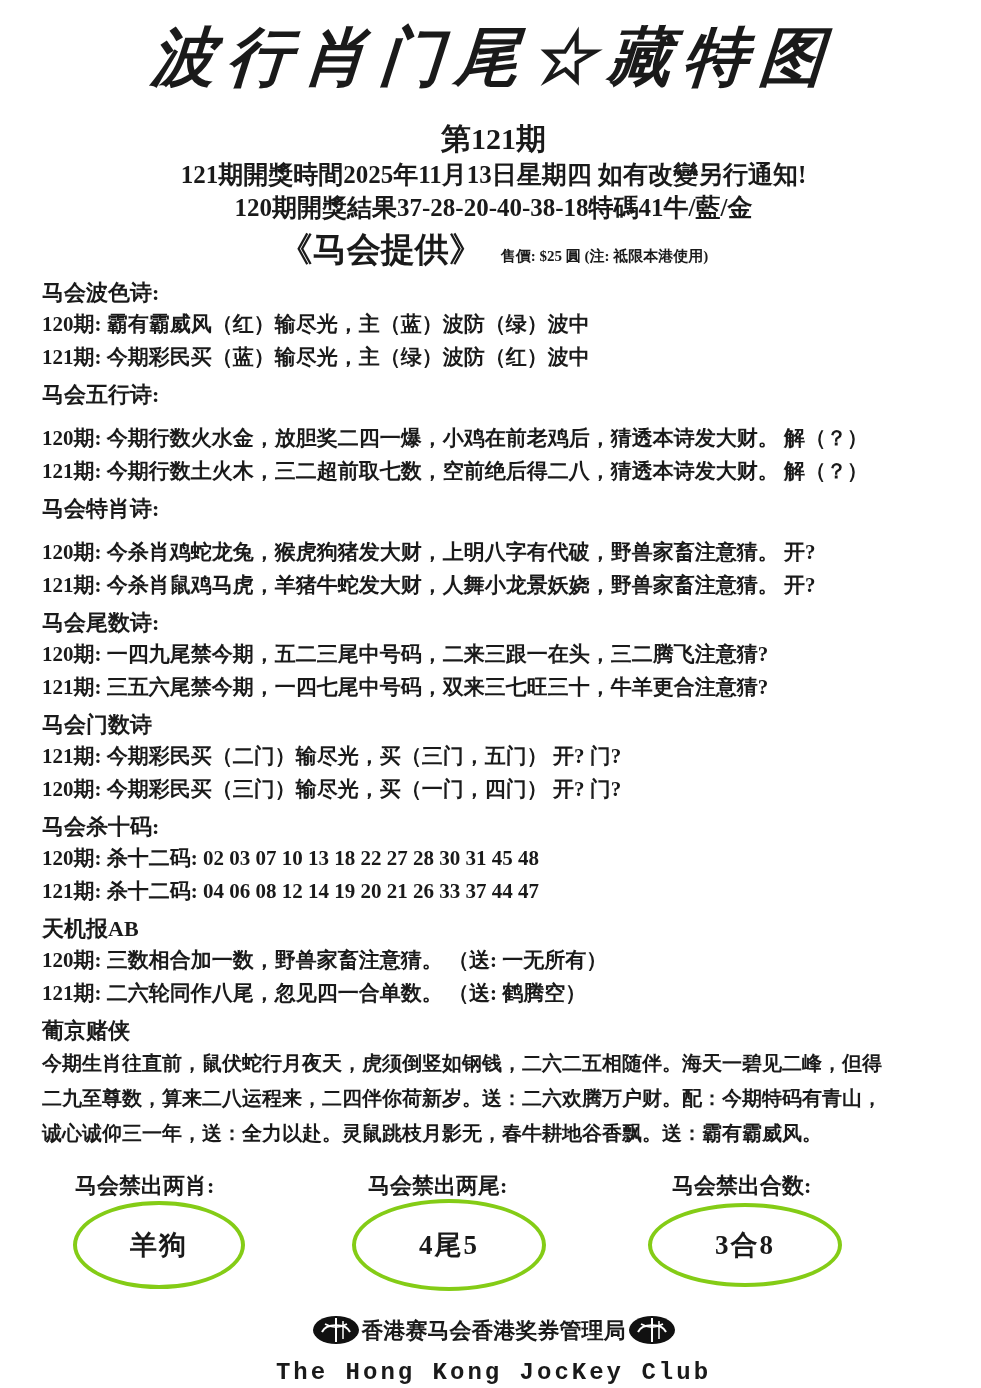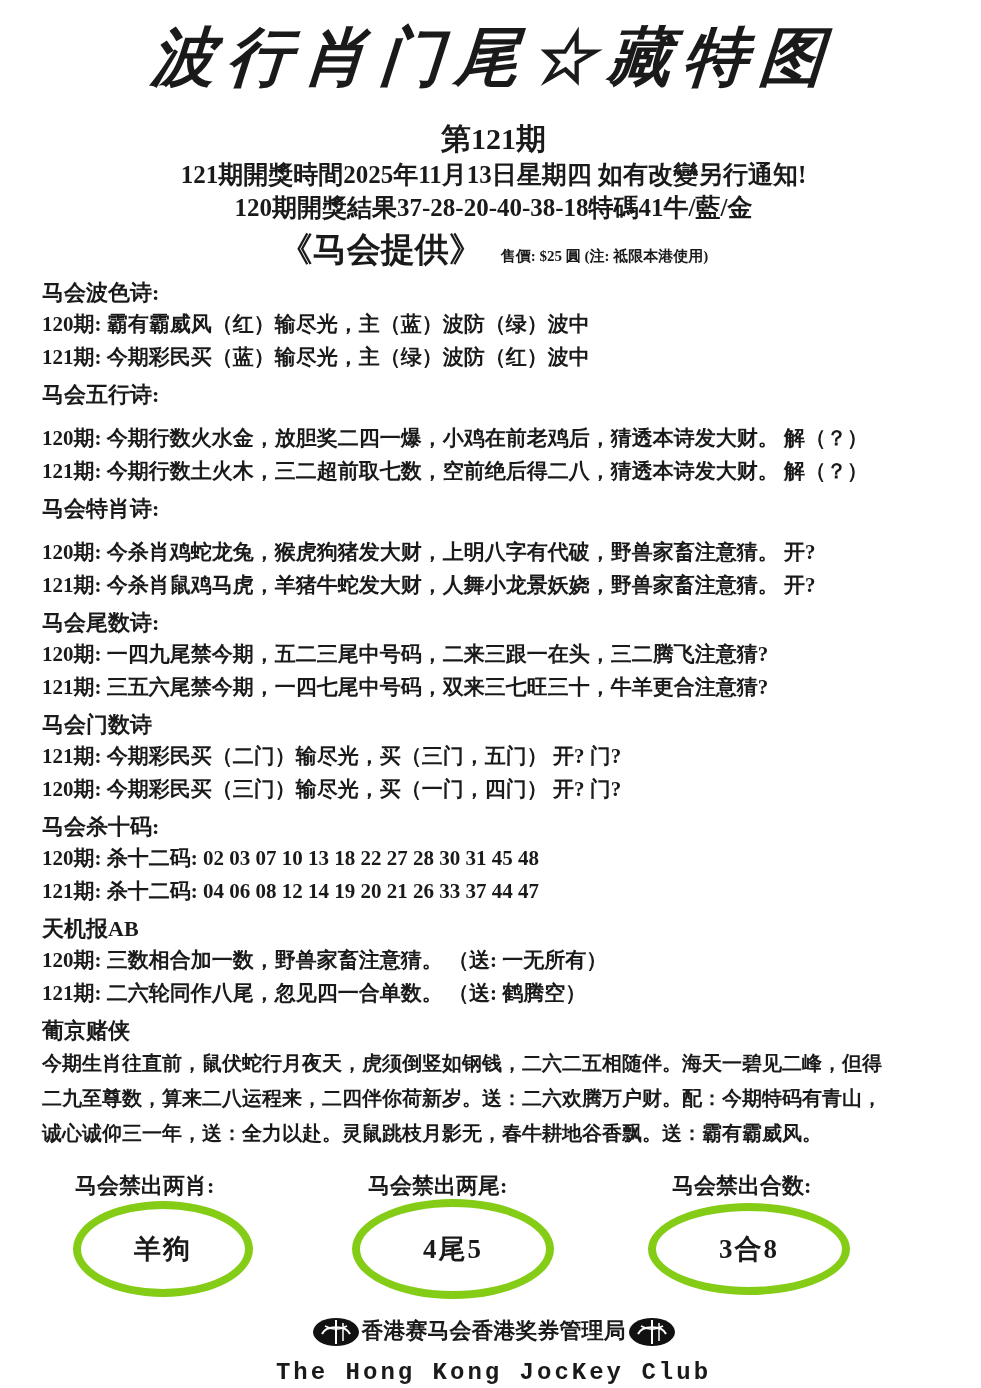--- a/index.html
+++ b/index.html
@@ -30,31 +30,31 @@
   .section-line{font-size:21px;font-weight:bold;line-height:33px;white-space:nowrap;}
   .para-line{font-size:20px;font-weight:bold;line-height:35px;white-space:nowrap;}
 
   .bans{position:relative;height:132px;margin-top:8px;}
   .ban-label{position:absolute;top:12px;font-size:22px;font-weight:bold;white-space:nowrap;}
   .ban-label.b0{left:33px;}
   .ban-label.b1{left:326px;}
   .ban-label.b2{left:630px;}
   .ban-oval{
     position:absolute;
-    border:8px solid #84cc16;border-radius:50%;
+    border:4px solid #84cc16;border-radius:50%;
     display:flex;align-items:center;justify-content:center;
   }
   .ban-oval.o0{left:31px;top:42px;width:164px;height:80px;}
   .ban-oval.o1{left:310px;top:40px;width:186px;height:84px;}
   .ban-oval.o2{left:606px;top:44px;width:186px;height:76px;}
   .ban-value{font-size:27px;font-weight:bold;letter-spacing:2px;}
 
   .footer{text-align:center;}
   .org-row{
-    display:flex;justify-content:center;align-items:flex-end;gap:2px;
+    display:flex;justify-content:center;align-items:flex-start;gap:2px;
     margin-top:24px;font-size:22px;font-weight:bold;line-height:32px;
   }
   .logo{display:inline-flex;}
   .org-en{
     margin-top:12px;
     font-family:"Liberation Mono","DejaVu Sans Mono",monospace;
     font-size:24px;font-weight:bold;letter-spacing:3px;
   }
 </style>
 </head>

